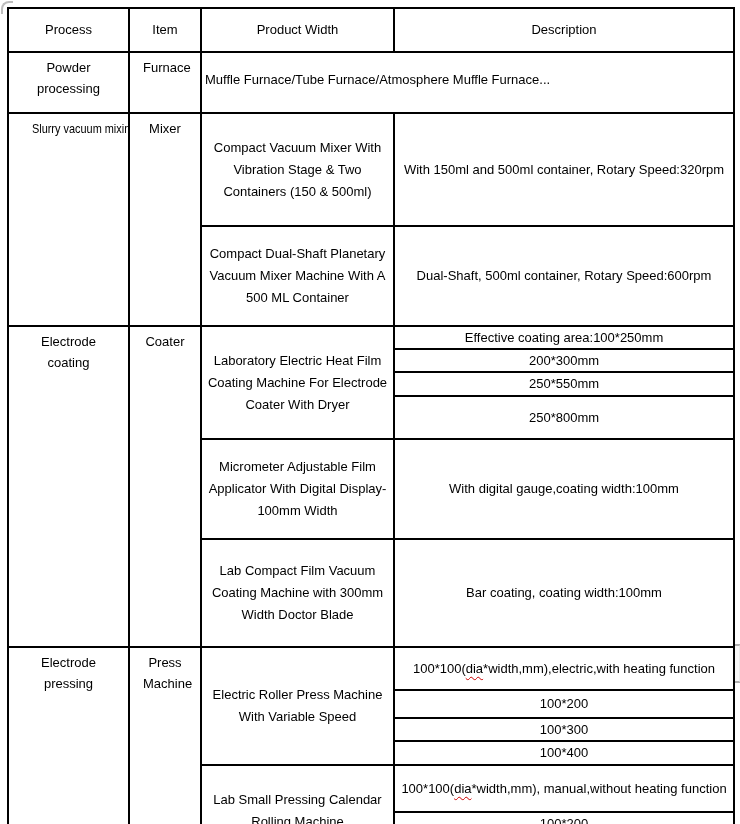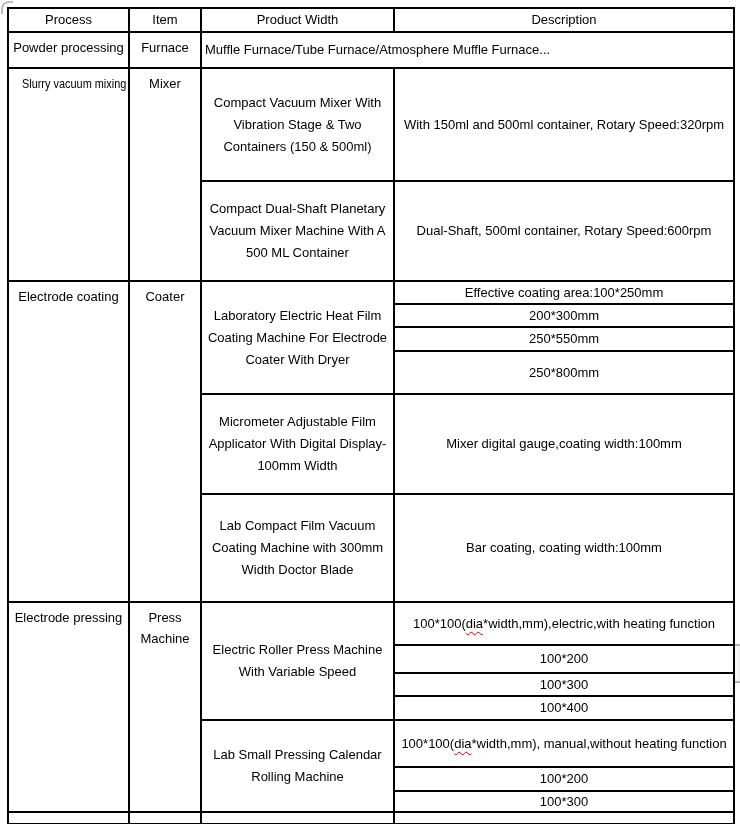--- a/index.html
+++ b/index.html
@@ -20,21 +20,21 @@
     left: 7px; top: 7px;
     width: 726px;
     border-collapse: collapse;
     table-layout: fixed;
   }
   .equip th, .equip td {
     border: 2px solid var(--border-color);
     font-size: 13px;
     font-weight: normal;
     overflow: hidden;
-    padding: 3px;
+    padding: 13px;
   }
   .equip th {
     text-align: center;
     vertical-align: middle;
     line-height: 16px;
   }
   td.proc, td.item {
     text-align: center;
     vertical-align: top;
     padding-top: 4px;
@@ -50,21 +50,21 @@
     text-align: center;
     vertical-align: middle;
     white-space: nowrap;
     line-height: 18px;
     padding: 0 1px;
   }
   td.merged {
     text-align: left;
     vertical-align: top;
     white-space: nowrap;
-    padding: 8px 2px 0 3px;
+    padding: 18px 2px 0 3px;
     line-height: 18px;
   }
   td.empty { padding: 0; }
   .squeeze {
     display: inline-block;
     transform: scaleX(0.84);
     transform-origin: 50% 50%;
     white-space: nowrap;
   }
   .spell {
@@ -144,21 +144,21 @@
     <td class="desc">200*300mm</td>
   </tr>
   <tr style="height:24px">
     <td class="desc">250*550mm</td>
   </tr>
   <tr style="height:43px">
     <td class="desc">250*800mm</td>
   </tr>
   <tr style="height:100px">
     <td class="prod">Micrometer Adjustable Film Applicator With Digital Display-100mm Width</td>
-    <td class="desc">Mixer digital gauge,coating width:100mm</td>
+    <td class="desc">With digital gauge,coating width:100mm</td>
   </tr>
   <tr style="height:108px">
     <td class="prod">Lab Compact Film Vacuum Coating Machine with 300mm Width Doctor Blade</td>
     <td class="desc">Bar coating, coating width:100mm</td>
   </tr>
 
   <tr style="height:43px">
     <td class="proc" rowspan="7">Electrode pressing</td>
     <td class="item" rowspan="7">Press Machine</td>
     <td class="prod" rowspan="4">Electric Roller Press Machine With Variable Speed</td>

